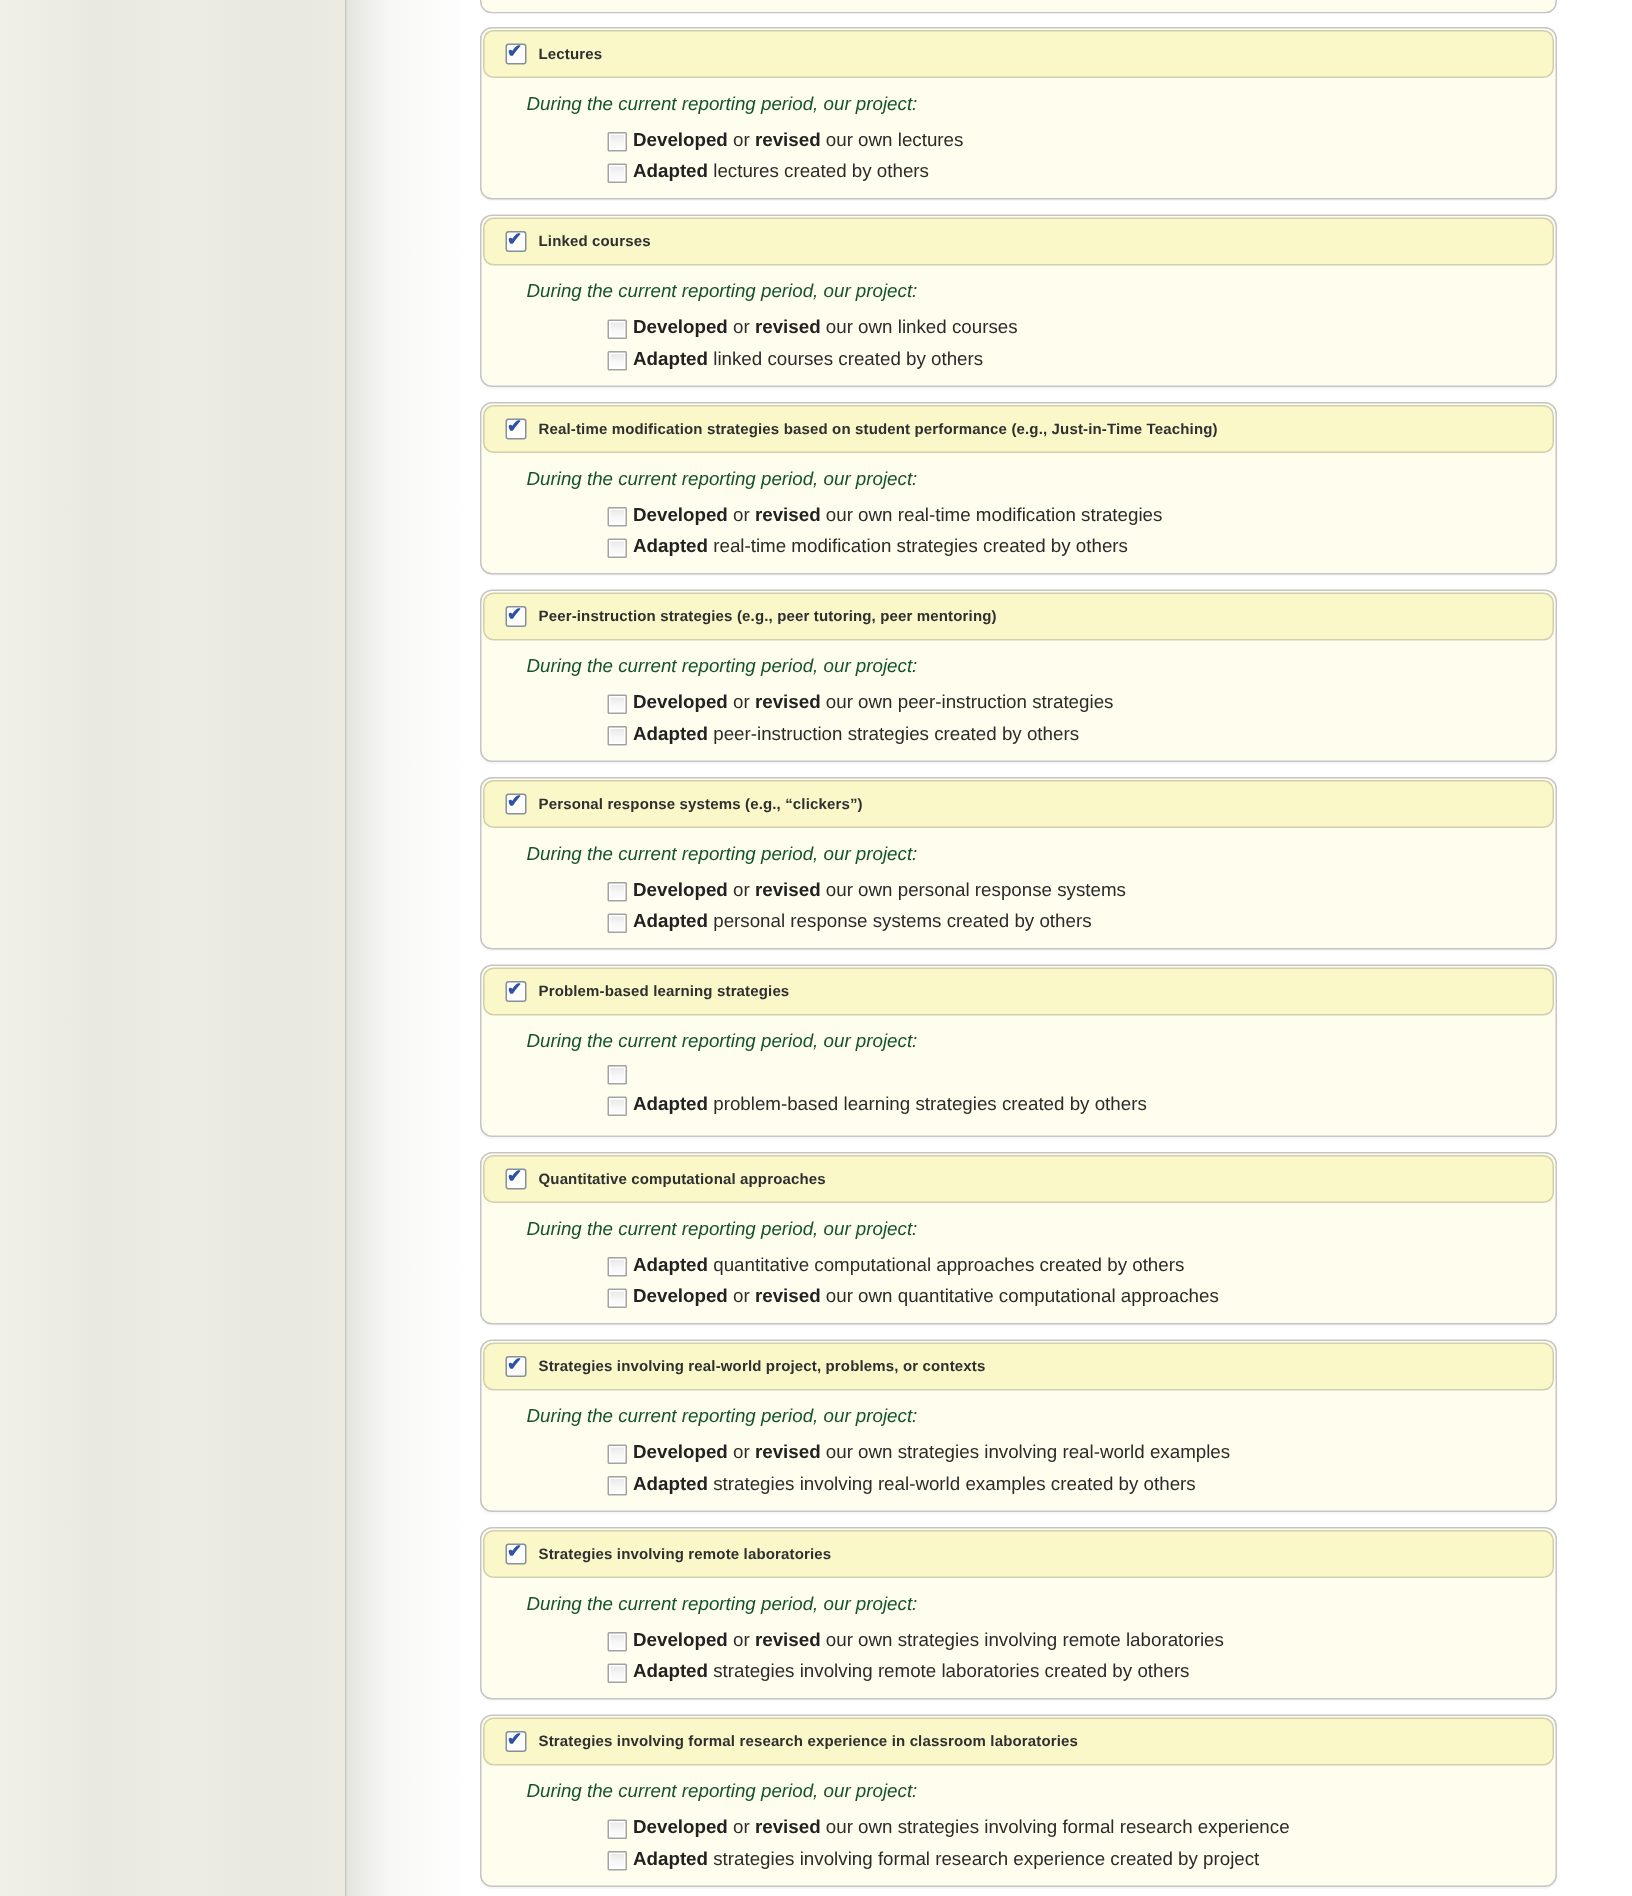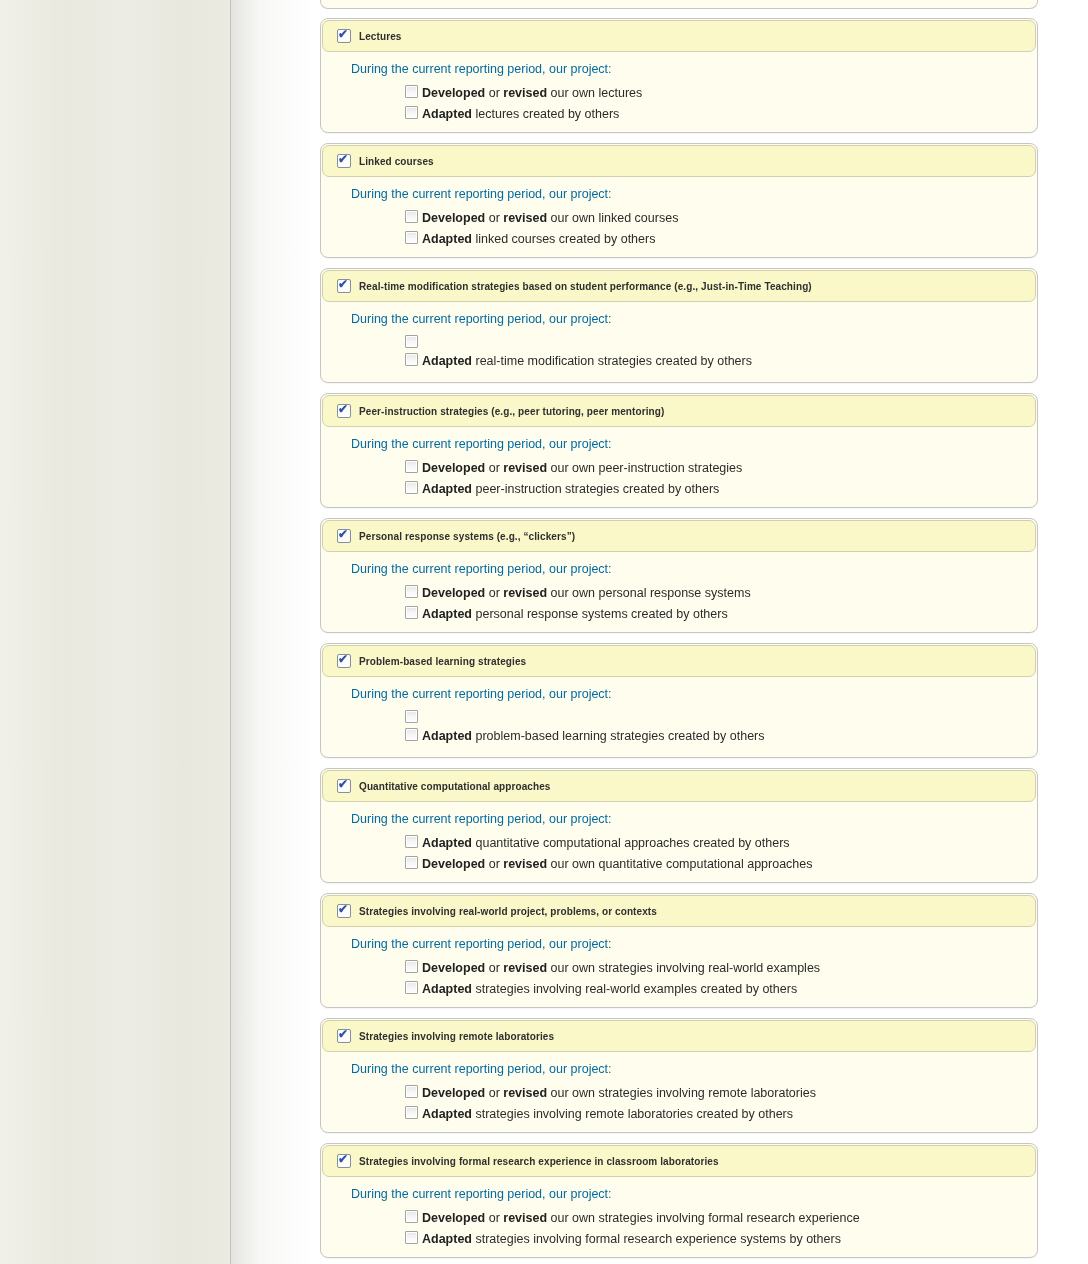--- a/index.html
+++ b/index.html
@@ -40,24 +40,24 @@
     background:#faf7c9;
     border:1px solid #d2cfae;border-radius:7px;
     display:flex;align-items:center;
   }
   .title{
     font-size:10px;font-weight:bold;color:#2f2f2f;margin-left:8px;
     letter-spacing:0.1px;
   }
   .panel-body{padding:9px 0 0 0;}
   .intro{
-    margin:0 0 9px 30px;font-size:12.5px;color:#0369a1;
+    margin:0 0 9px 30px;font-size:12.5px;font-style:italic;color:#14532d;
   }
   .row{
-    margin:5px 0 0 45px;display:flex;align-items:flex-start;line-height:16px;padding-left:39px;
+    margin:5px 0 0 45px;display:flex;align-items:flex-end;line-height:16px;padding-left:39px;
   }
   .lbl{font-size:12.5px;color:#2b2b2b;margin-left:4px;white-space:pre;}
   .lbl b{color:#222;}
   
   .cb{
     display:inline-block;box-sizing:border-box;position:relative;
     width:14px;height:14px;flex:0 0 14px;
     background:#fdfdfd;border:1px solid #878f9b;border-radius:2px;
     cursor:pointer;
   }
@@ -126,20 +126,21 @@
     <div class="panel-header">
       <span class="cb hdr">
         <span class="tick">✔</span>
       </span>
       <span class="title">Real-time modification strategies based on student performance (e.g., Just-in-Time Teaching)</span>
     </div>
     <div class="panel-body">
       <p class="intro">During the current reporting period, our project:</p>
       <div class="row">
         <span class="cb small"></span>
+        <span class="lbl"><b class="dev-b1">Developed</b><span class="dev-or"> or </span><b class="dev-b2">revised</b><span class="dev-rest"> our own real-time modification strategies</span></span>
       </div>
       <div class="row">
         <span class="cb small"></span>
         <span class="lbl"><b class="ad-b">Adapted</b><span class="ad-rest"> real-time modification strategies created by others</span></span>
       </div>
     </div>
   </section>
 
   <section class="panel">
     <div class="panel-header">
@@ -268,18 +269,18 @@
       <span class="title">Strategies involving formal research experience in classroom laboratories</span>
     </div>
     <div class="panel-body">
       <p class="intro">During the current reporting period, our project:</p>
       <div class="row">
         <span class="cb small"></span>
         <span class="lbl"><b class="dev-b1">Developed</b><span class="dev-or"> or </span><b class="dev-b2">revised</b><span class="dev-rest"> our own strategies involving formal research experience</span></span>
       </div>
       <div class="row">
         <span class="cb small"></span>
-        <span class="lbl"><b class="ad-b">Adapted</b><span class="ad-rest"> strategies involving formal research experience systems by others</span></span>
+        <span class="lbl"><b class="ad-b">Adapted</b><span class="ad-rest"> strategies involving formal research experience created by project</span></span>
       </div>
     </div>
   </section>
 </div>
 </div>
 
 </body></html>

